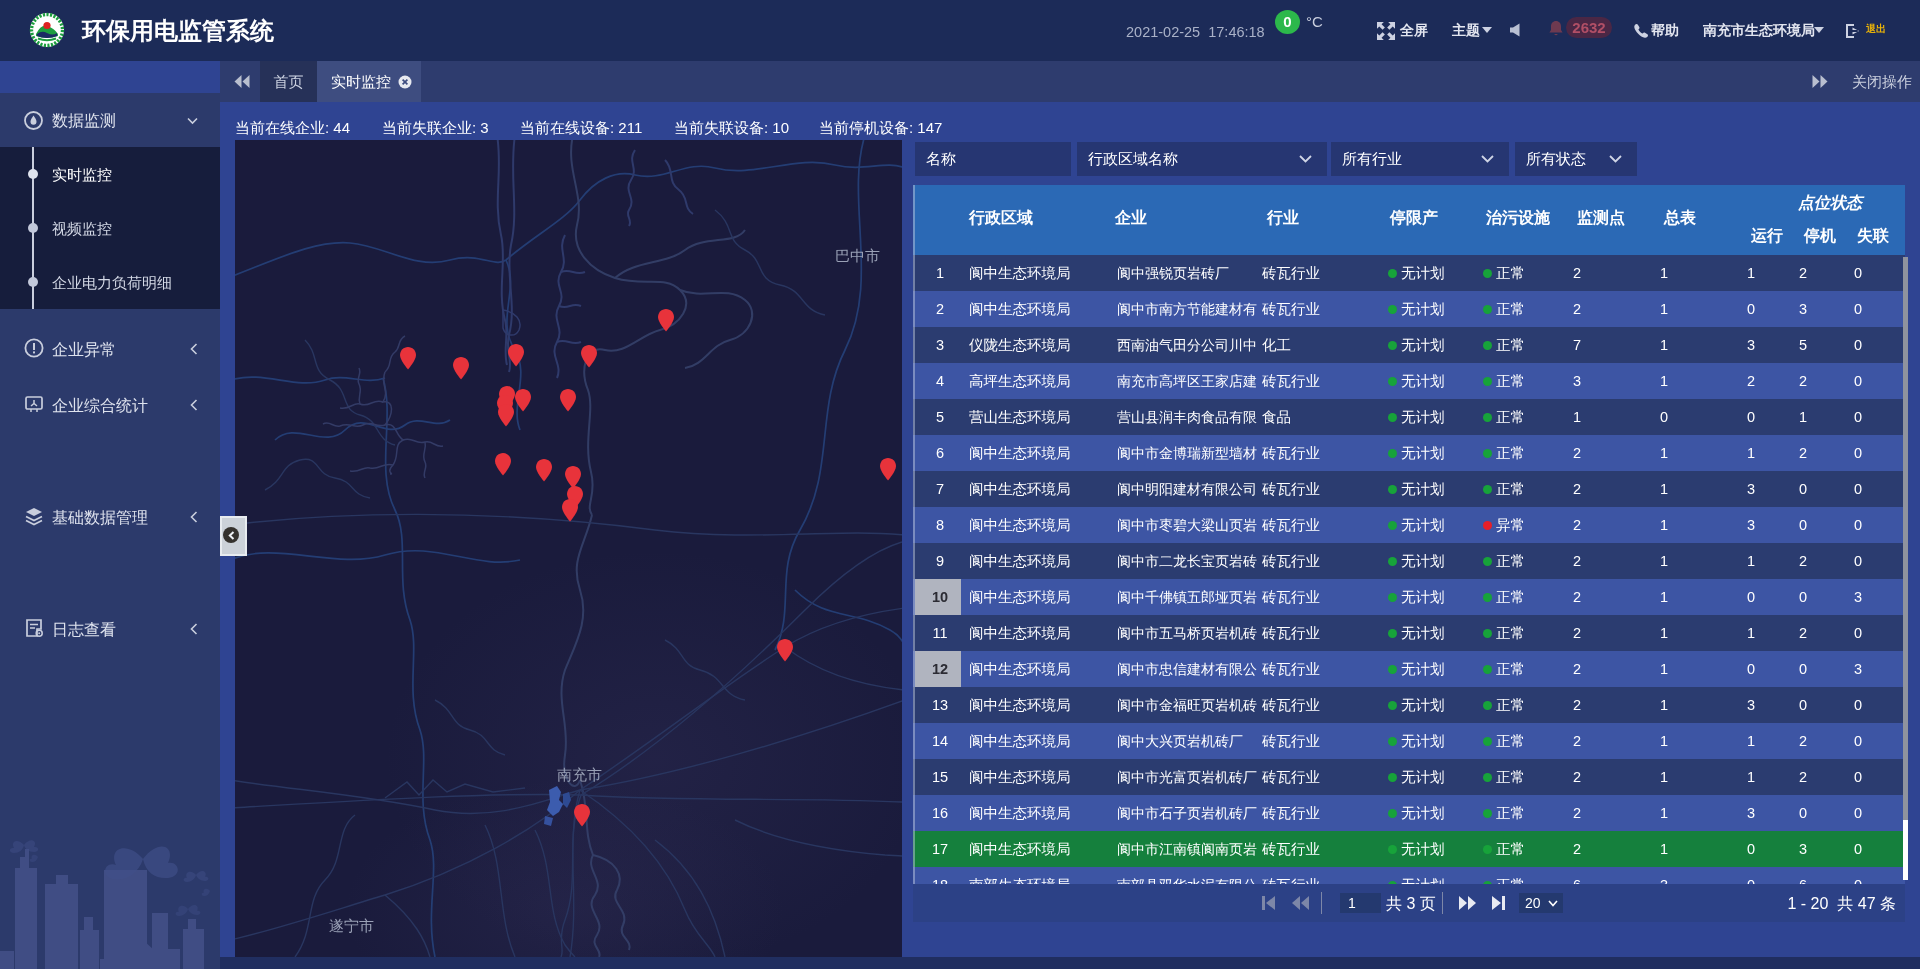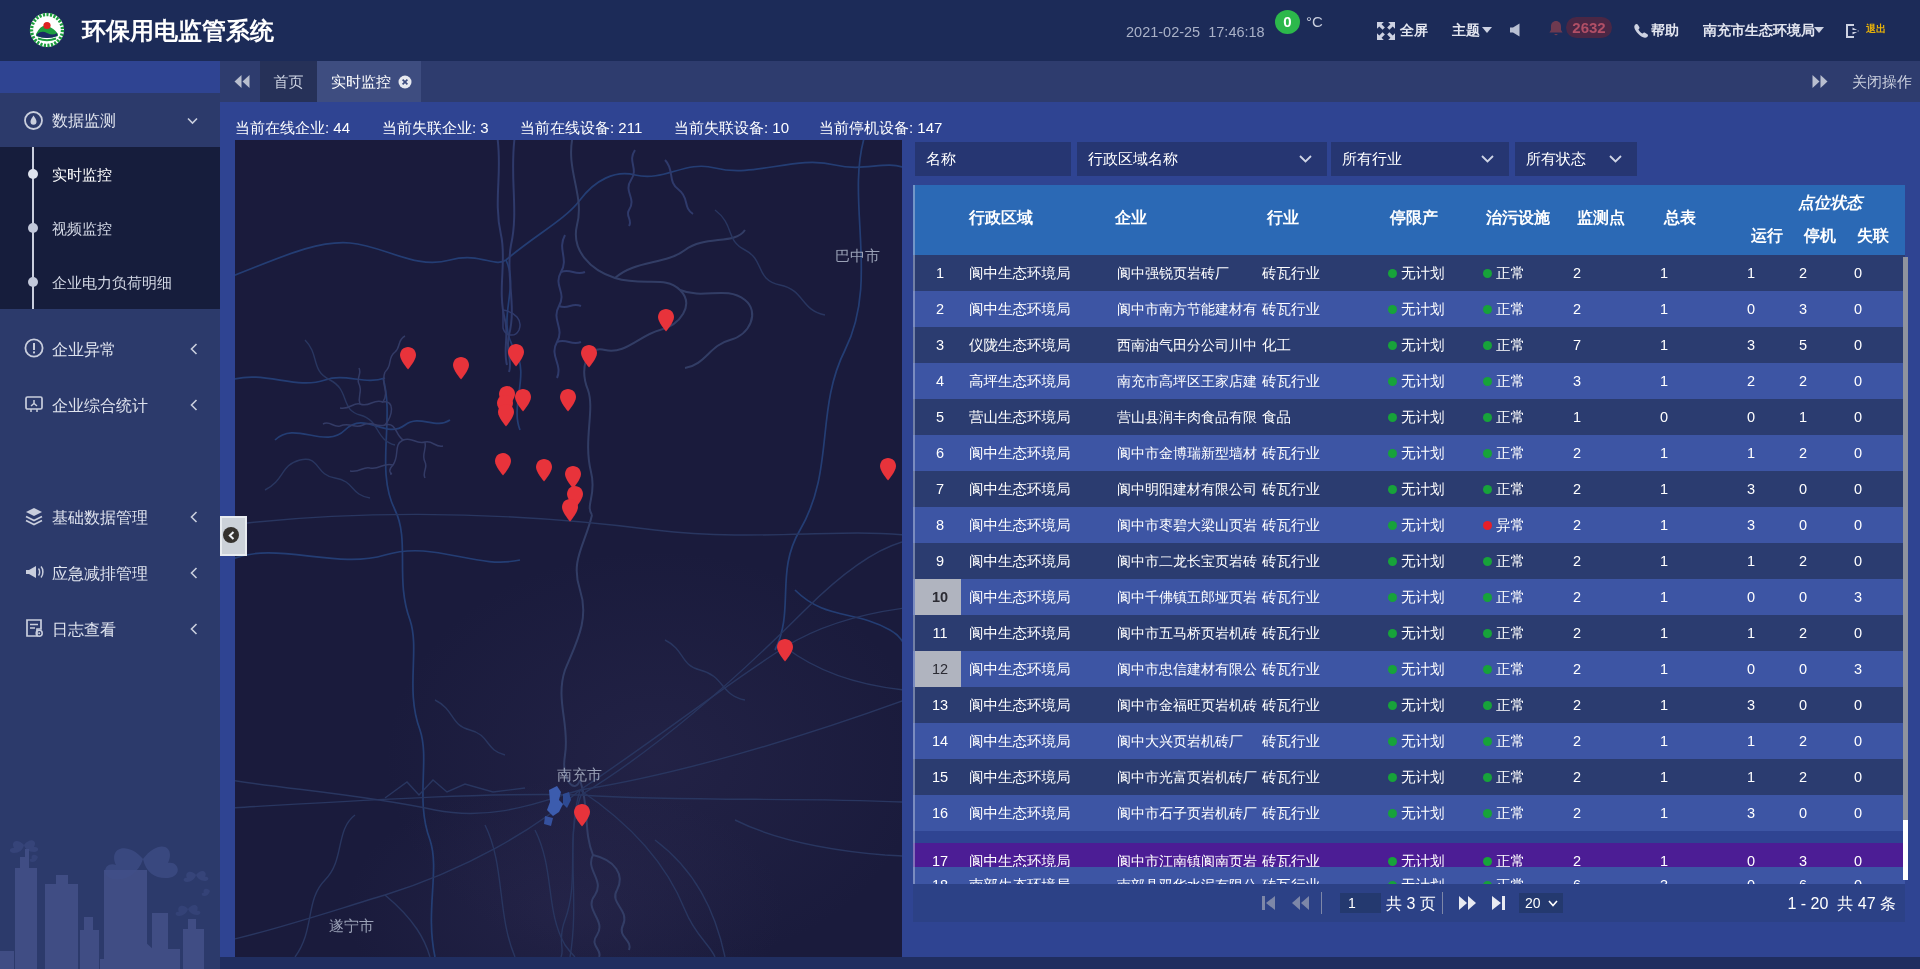--- a/index.html
+++ b/index.html
@@ -118,30 +118,20 @@
     <svg class="mi-icon" width="20" height="20" viewBox="0 0 20 20">
       <path d="M10 2 L18 6 L10 10 L2 6 Z" fill="#c9cedd"></path>
       <path d="M2 10.5 L10 14.5 L18 10.5" fill="none" stroke="#c9cedd" stroke-width="1.7"></path>
       <path d="M2 14.5 L10 18.5 L18 14.5" fill="none" stroke="#c9cedd" stroke-width="1.7"></path>
     </svg>
     <span>基础数据管理</span>
     <svg class="mi-chev" width="8" height="12" viewBox="0 0 8 12">
         <path d="M6.5 1 L1.5 6 L6.5 11" fill="none" stroke="#c9cedd" stroke-width="1.6"></path>
       </svg>
   </div>
-  <div class="menu-item" style="top:451px">
-    <svg class="mi-icon" width="21" height="20" viewBox="0 0 21 20">
-      <path d="M2 8 L2 12 L5 12 L12 16 L12 4 L5 8 Z" fill="#c9cedd"></path>
-      <path d="M14.5 6.5 C16 8 16 12 14.5 13.5 M17 4.5 C19.5 7 19.5 13 17 15.5" fill="none" stroke="#c9cedd" stroke-width="1.5"></path>
-    </svg>
-    <span>应急减排管理</span>
-    <svg class="mi-chev" width="8" height="12" viewBox="0 0 8 12">
-        <path d="M6.5 1 L1.5 6 L6.5 11" fill="none" stroke="#c9cedd" stroke-width="1.6"></path>
-      </svg>
-  </div>
   <div class="menu-item" style="top:507px">
     <svg class="mi-icon" width="20" height="20" viewBox="0 0 20 20">
       <path d="M3 2 L17 2 L17 11 L13 11 L13 18 L3 18 Z" fill="none" stroke="#c9cedd" stroke-width="1.7"></path>
       <path d="M6 6.5 L14 6.5 M6 10 L11 10" stroke="#c9cedd" stroke-width="1.5"></path>
       <circle cx="15.2" cy="15.2" r="3" fill="none" stroke="#c9cedd" stroke-width="1.5"></circle>
       <circle cx="15.2" cy="15.2" r="1" fill="#c9cedd"></circle>
     </svg>
     <span>日志查看</span>
     <svg class="mi-chev" width="8" height="12" viewBox="0 0 8 12">
         <path d="M6.5 1 L1.5 6 L6.5 11" fill="none" stroke="#c9cedd" stroke-width="1.6"></path>
@@ -485,21 +475,21 @@
           <span class="c" style="left:475px"><span class="dot gdot"></span>无计划</span>
           <span class="c" style="left:570px"><span class="dot gdot"></span>正常</span>
           <span class="c cc" style="left:664px">2</span>
           <span class="c cc" style="left:751px">1</span>
           <span class="c cc" style="left:838px">1</span>
           <span class="c cc" style="left:890px">2</span>
           <span class="c cc" style="left:945px">0</span>
         </div>
         <div class="row" style="top:396px;background:#3d55a4">
           <div class="abs" style="left:2px;top:0;width:46px;height:36px;background:#b0b4bf"></div>
-          <span class="c cc" style="left:27px;color:#2b2b33;font-weight:normal">12</span>
+          <span class="c cc" style="left:27px;color:#2b2b33;font-weight:bold">12</span>
           <span class="c" style="left:56px;width:140px;overflow:hidden">阆中生态环境局</span>
           <span class="c" style="left:204px;width:145px;overflow:hidden;font-size:14px">阆中市忠信建材有限公</span>
           <span class="c" style="left:349px">砖瓦行业</span>
           <span class="c" style="left:475px"><span class="dot gdot"></span>无计划</span>
           <span class="c" style="left:570px"><span class="dot gdot"></span>正常</span>
           <span class="c cc" style="left:664px">2</span>
           <span class="c cc" style="left:751px">1</span>
           <span class="c cc" style="left:838px">0</span>
           <span class="c cc" style="left:890px">0</span>
           <span class="c cc" style="left:945px">3</span>
@@ -549,21 +539,21 @@
           <span class="c" style="left:204px;width:145px;overflow:hidden;font-size:14px">阆中市石子页岩机砖厂</span>
           <span class="c" style="left:349px">砖瓦行业</span>
           <span class="c" style="left:475px"><span class="dot gdot"></span>无计划</span>
           <span class="c" style="left:570px"><span class="dot gdot"></span>正常</span>
           <span class="c cc" style="left:664px">2</span>
           <span class="c cc" style="left:751px">1</span>
           <span class="c cc" style="left:838px">3</span>
           <span class="c cc" style="left:890px">0</span>
           <span class="c cc" style="left:945px">0</span>
         </div>
-        <div class="row" style="top:588px;background:#4c1d95">
+        <div class="row" style="top:576px;background:#15803d">
           <span class="c cc" style="left:27px">17</span>
           <span class="c" style="left:56px;width:140px;overflow:hidden">阆中生态环境局</span>
           <span class="c" style="left:204px;width:145px;overflow:hidden;font-size:14px">阆中市江南镇阆南页岩</span>
           <span class="c" style="left:349px">砖瓦行业</span>
           <span class="c" style="left:475px"><span class="dot gdot"></span>无计划</span>
           <span class="c" style="left:570px"><span class="dot gdot"></span>正常</span>
           <span class="c cc" style="left:664px">2</span>
           <span class="c cc" style="left:751px">1</span>
           <span class="c cc" style="left:838px">0</span>
           <span class="c cc" style="left:890px">3</span>

